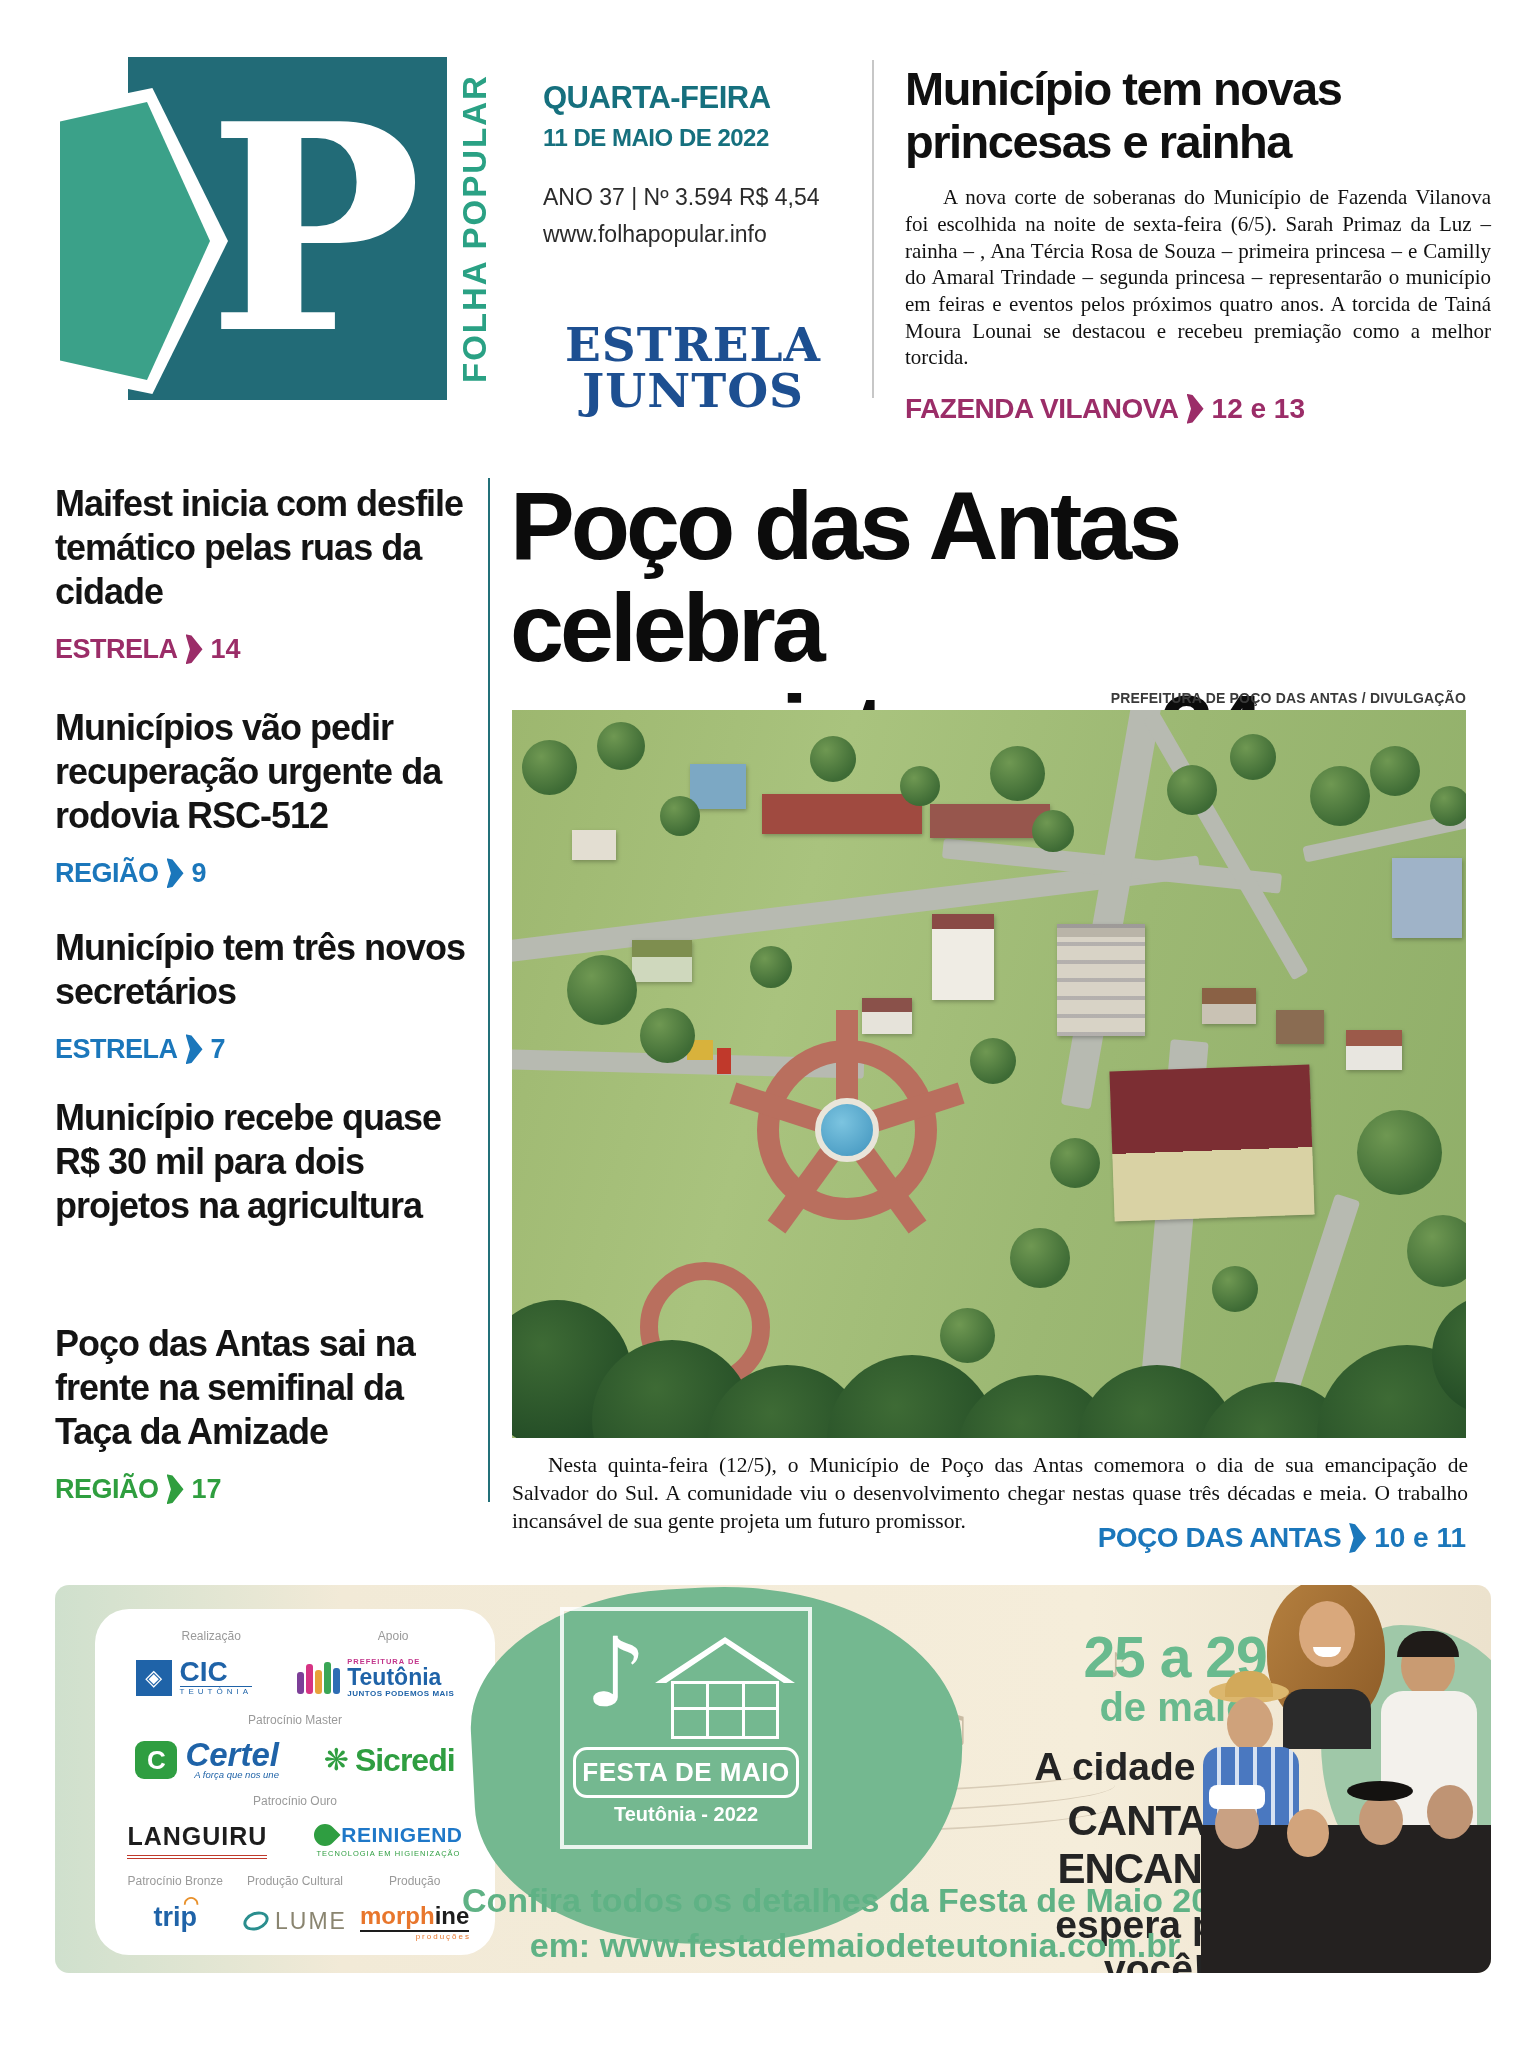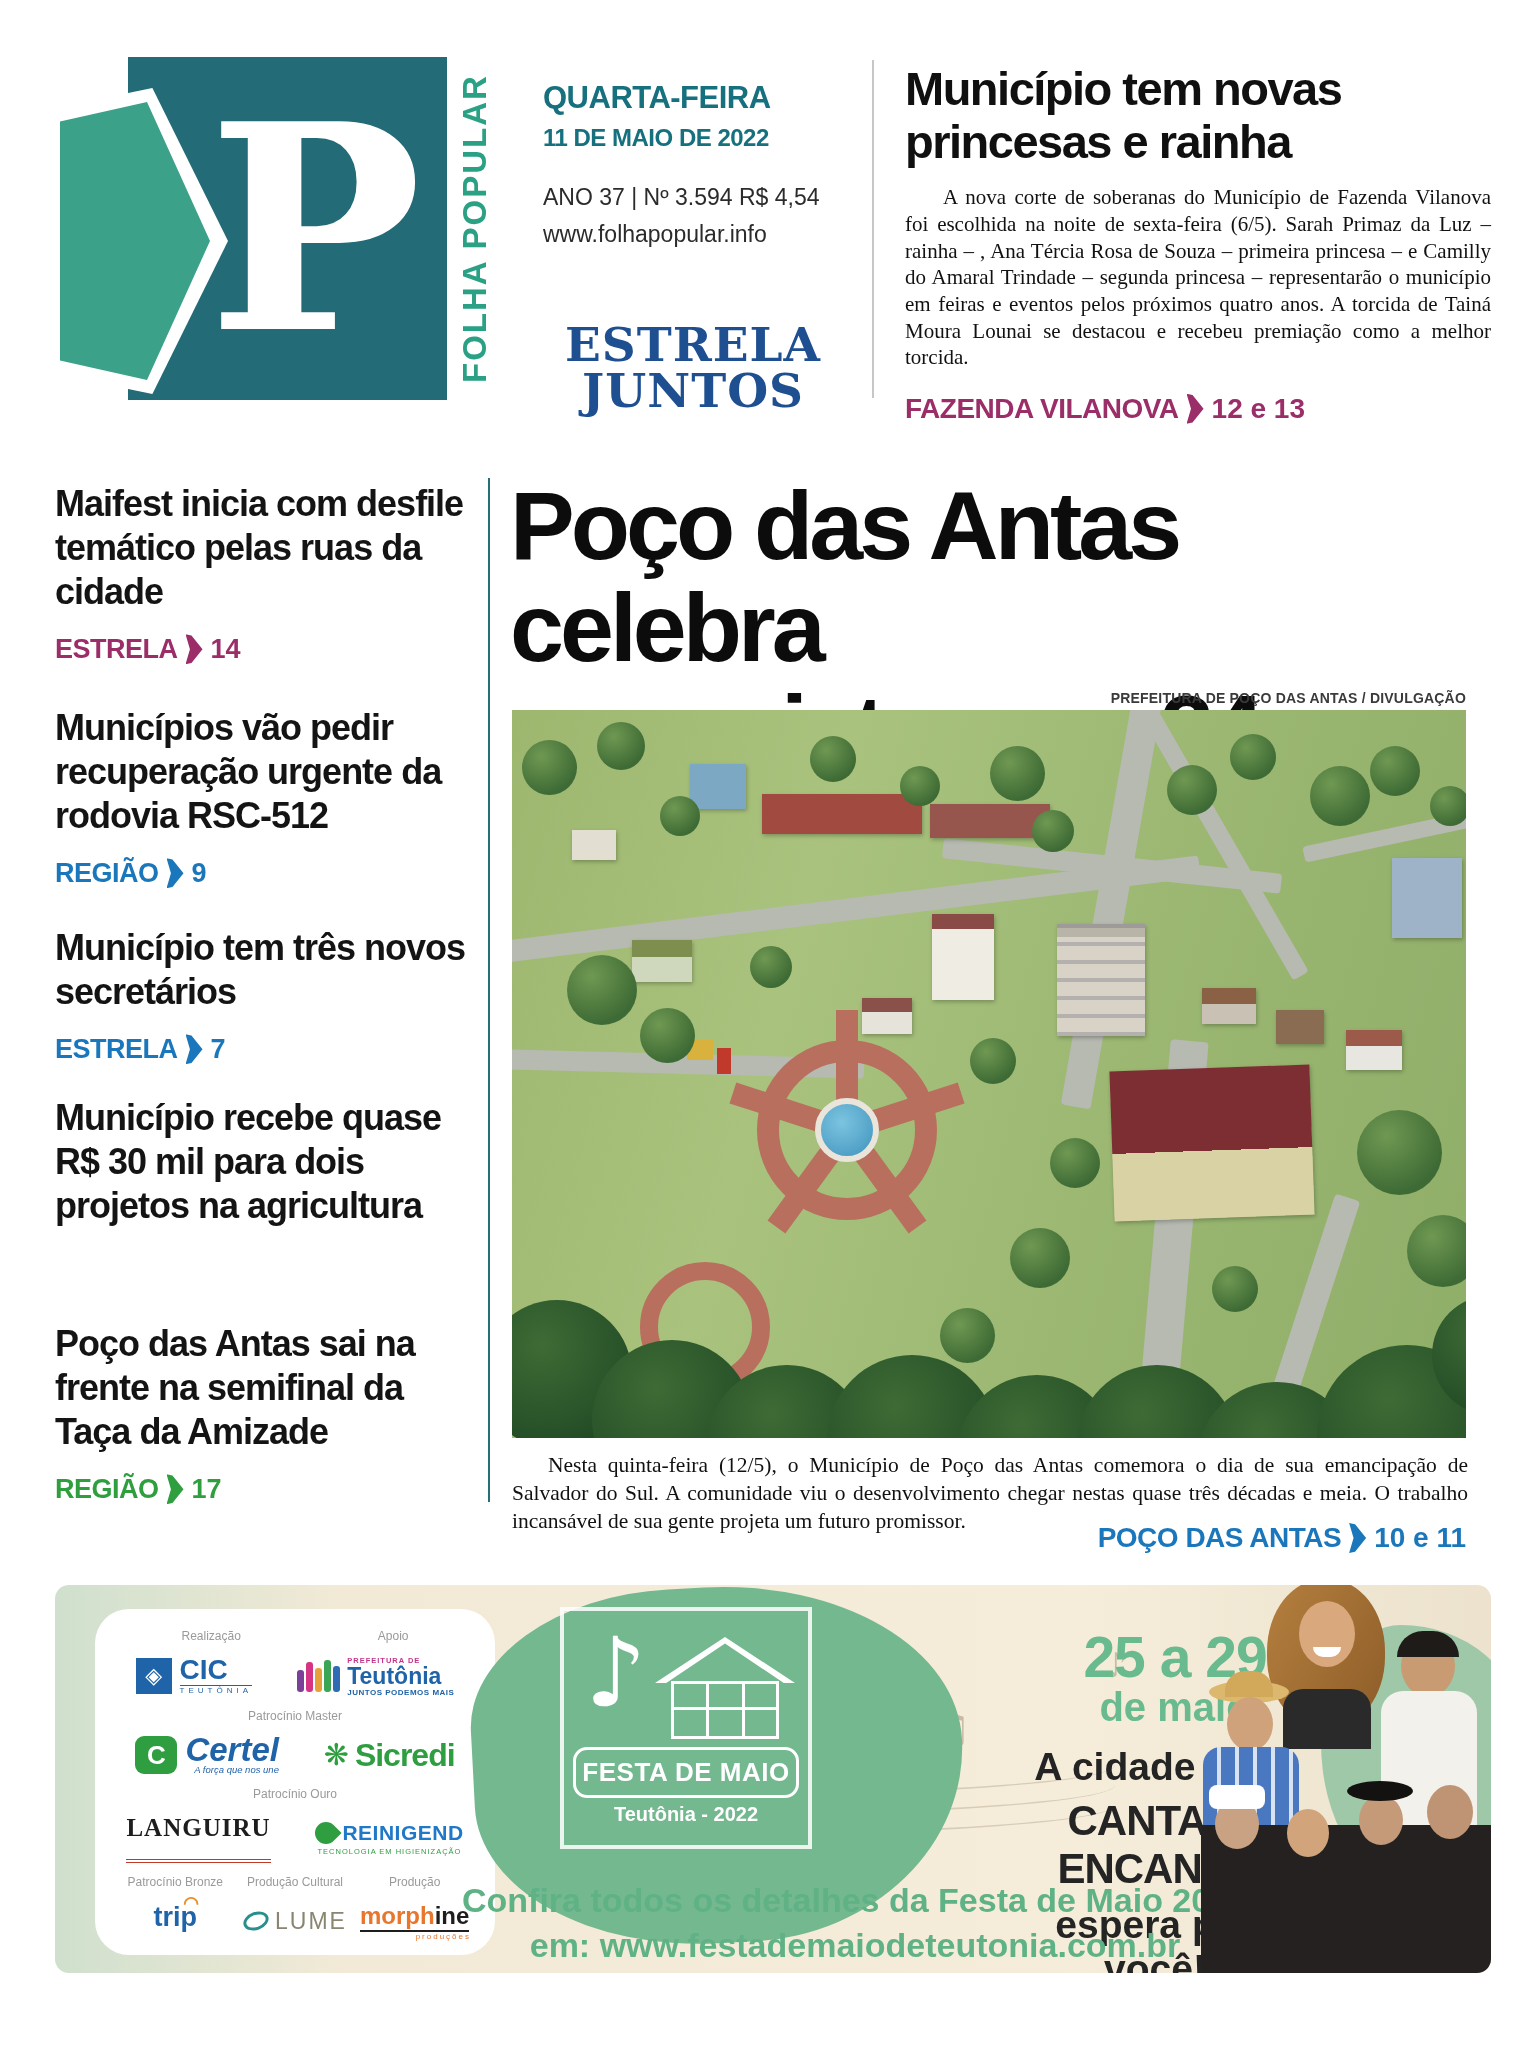--- a/index.html
+++ b/index.html
@@ -105,21 +105,21 @@
   .teu-txt .sub { font-size:8px; color:#1f63a8; font-weight:700; letter-spacing:0.5px; }
   .certel-wrap { display:flex; align-items:center; gap:8px; }
   .certel-ico { width:42px; height:38px; background:#2f9e41; border-radius:9px; color:#fff; font-weight:800;
                 font-size:26px; display:flex; align-items:center; justify-content:center; }
   .certel-txt { color:#1f63a8; font-weight:800; font-style:italic; font-size:33px; line-height:0.85; }
   .certel-sub { color:#1f63a8; font-size:9.5px; font-style:italic; text-align:right; }
   .sicredi-wrap { display:flex; align-items:center; gap:6px; color:#2f9e41; }
   .sicredi-ico { font-size:30px; line-height:1; }
   .sicredi-txt { font-weight:800; font-size:32px; letter-spacing:-1px; }
   .lang-txt { font-weight:800; font-size:25px; color:#1d1d1d; letter-spacing:1px;
-              border-bottom:4px double #c0392b; padding-bottom:17px;font-family:Liberation Serif, serif; }
+              border-bottom:4px double #c0392b; padding-bottom:4px; }
   .rein-wrap { text-align:center;margin-left:18px; }
   .rein-top { display:flex; align-items:center; gap:5px; justify-content:center; }
   .rein-leaf { width:22px; height:22px; border-radius:50% 0 50% 50%; background:#2f9e41; transform:rotate(45deg); }
   .rein-txt { color:#1f78c8; font-weight:700; font-size:21px; letter-spacing:0.5px; }
   .rein-sub { color:#2f9e41; font-size:7.5px; letter-spacing:1px; margin-top:2px; }
   .trio { display:flex; justify-content:space-between; padding:0 6px; }
   .trio > div { width:32%; text-align:center; }
   .trip-txt { color:#1f63a8; font-weight:800; font-size:27px; position:relative; display:inline-block; }
   .trip-txt em { position:absolute; right:-2px; top:-10px; color:#e8912c; font-style:normal; font-size:18px; }
   .lume-wrap { display:flex; align-items:center; justify-content:center; gap:6px; }

